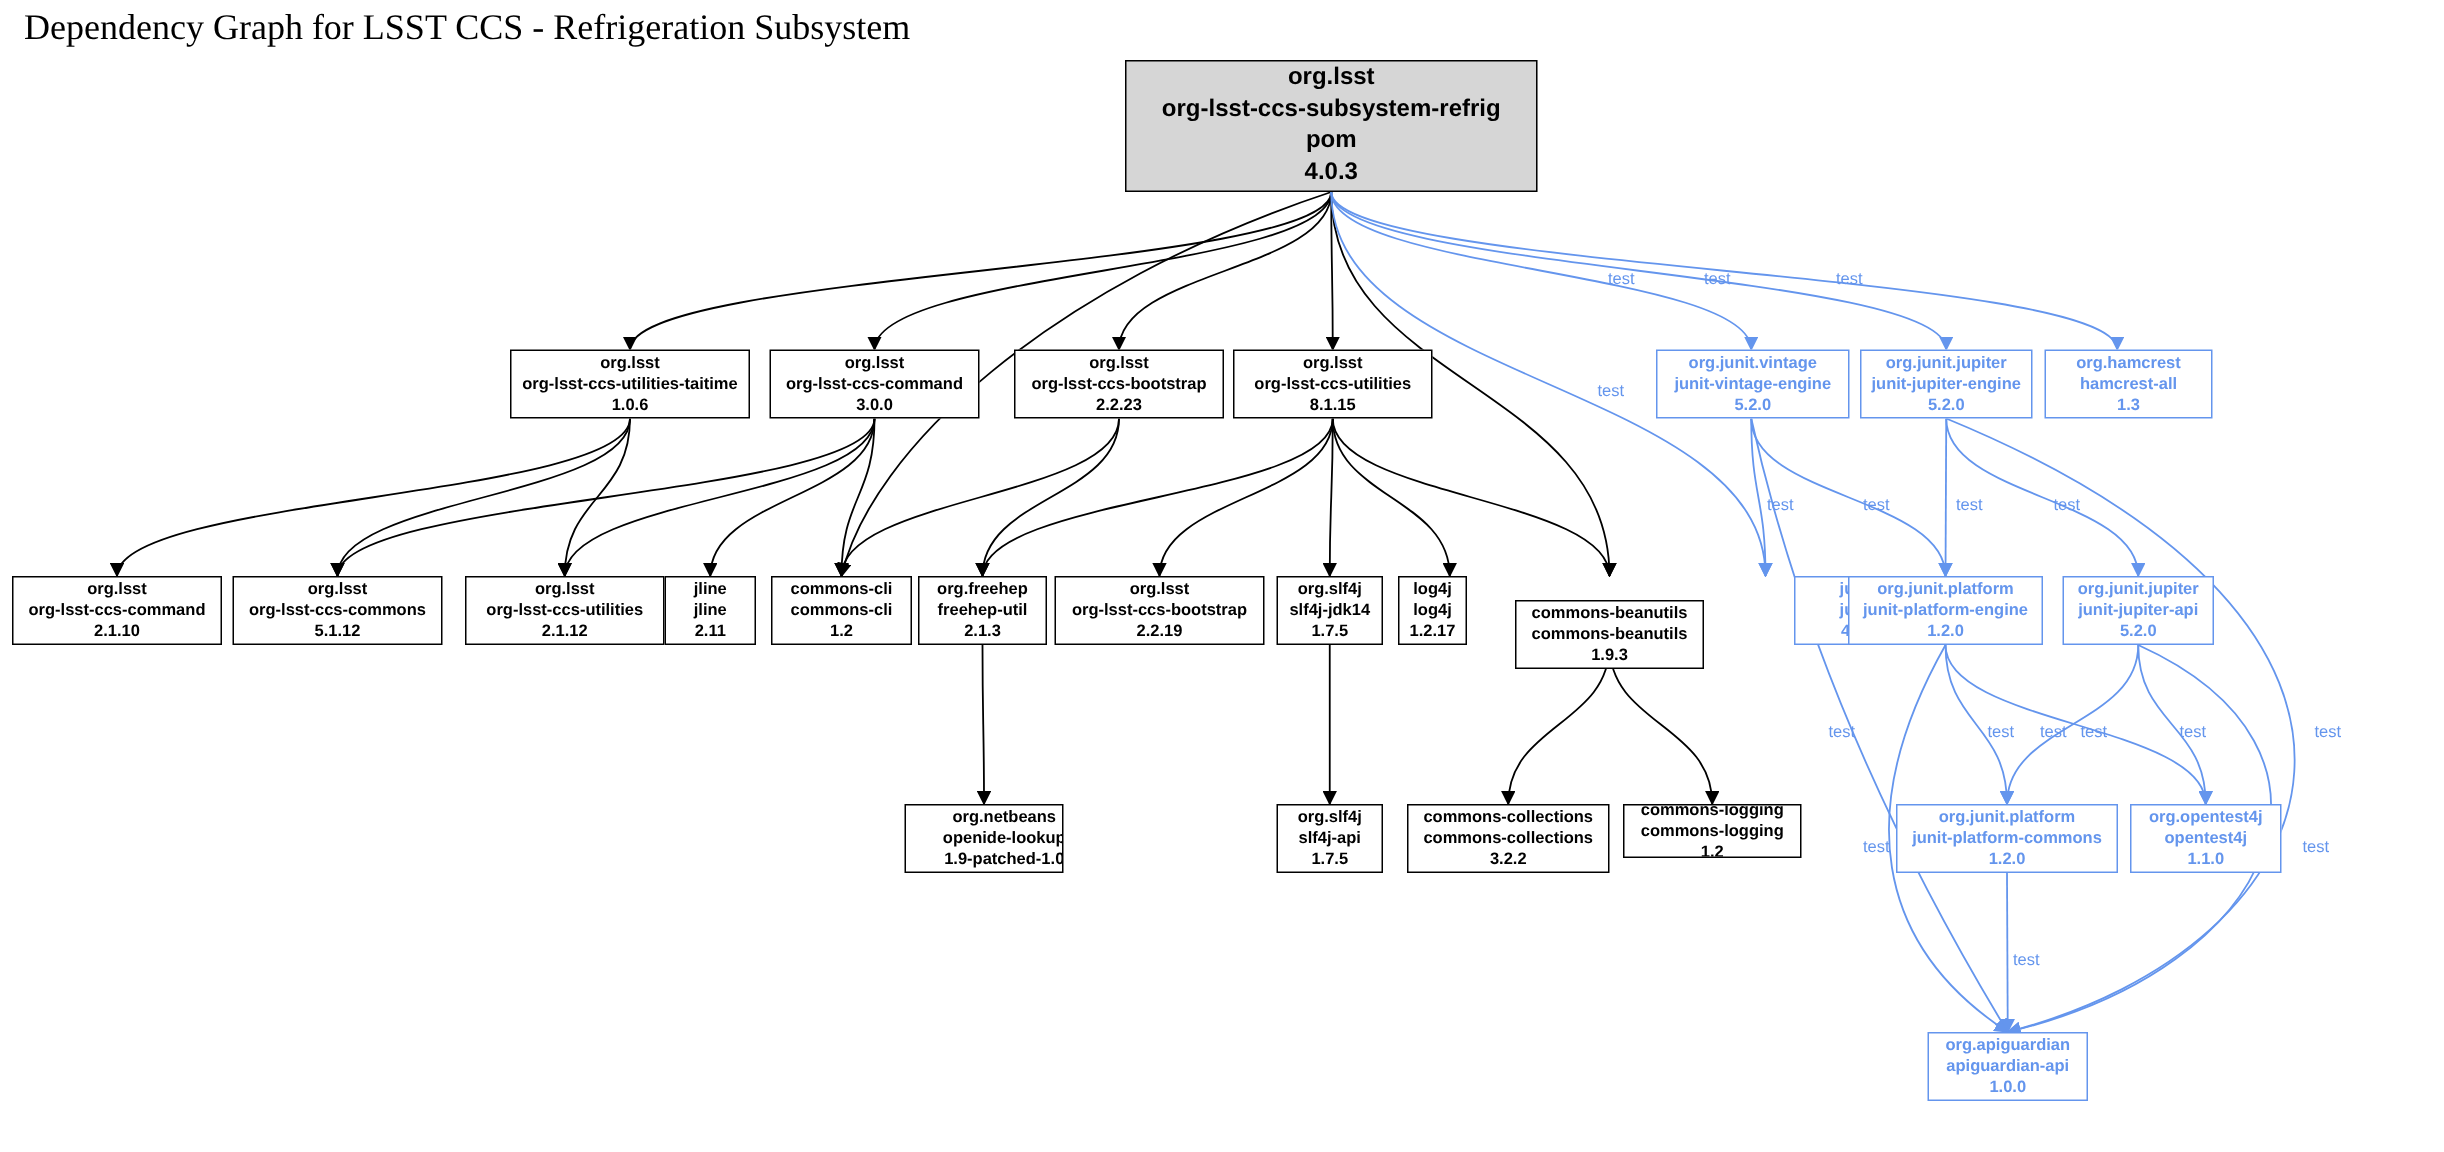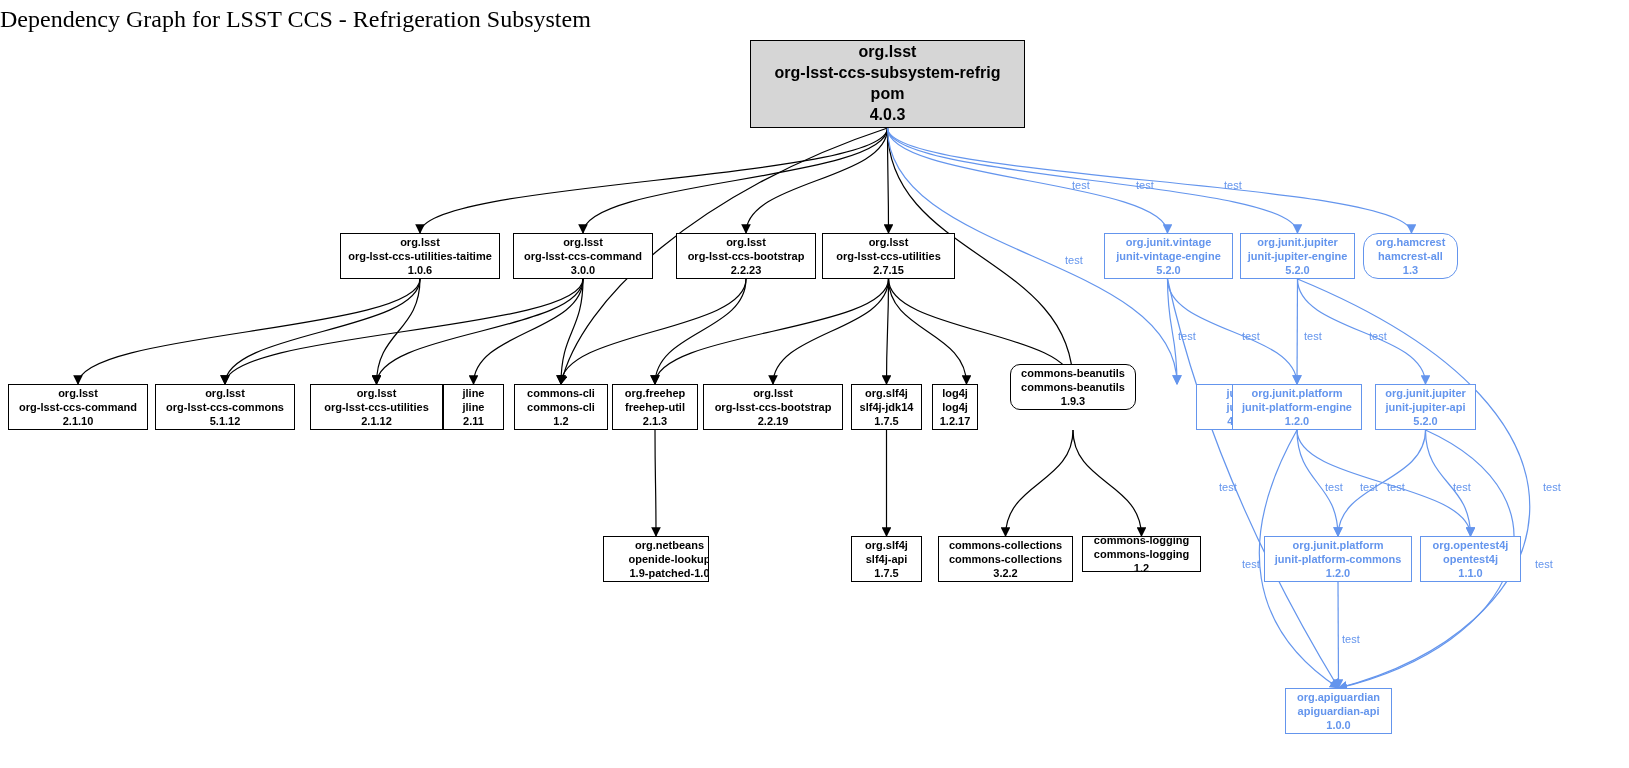--- a/index.html
+++ b/index.html
@@ -5,21 +5,21 @@
   html,body{margin:0;padding:0;background:#ffffff;}
   #canvas{
     position:relative;
     width:1629px;height:768px;
     background:#ffffff;
     font-family:"Liberation Sans", sans-serif;
     overflow:hidden;
   }
   #graph-title{
     position:absolute;
-    left:0;top:6px;
+    left:16px;top:6px;
     font-family:"Liberation Serif", serif;
     font-size:24px;
     color:#000000;
     white-space:nowrap;
   }
   #edge-layer{
     position:absolute;left:0;top:0;width:1629px;height:768px;
   }
   .edge{fill:none;stroke-width:1.2px;}
   .edge.black{stroke:#000000;}
@@ -144,33 +144,33 @@
         <div class="node-line">3.0.0</div>
       </div>
       <div class="node black" style="left: 676px; top: 233px; width: 140px; height: 46px;">
         <div class="node-line">org.lsst</div>
         <div class="node-line">org-lsst-ccs-bootstrap</div>
         <div class="node-line">2.2.23</div>
       </div>
       <div class="node black" style="left: 822px; top: 233px; width: 133px; height: 46px;">
         <div class="node-line">org.lsst</div>
         <div class="node-line">org-lsst-ccs-utilities</div>
-        <div class="node-line">2.7.15</div>
+        <div class="node-line">8.1.15</div>
       </div>
       <div class="node blue" style="left: 1104px; top: 233px; width: 129px; height: 46px;">
         <div class="node-line">org.junit.vintage</div>
         <div class="node-line">junit-vintage-engine</div>
         <div class="node-line">5.2.0</div>
       </div>
       <div class="node blue" style="left: 1240px; top: 233px; width: 115px; height: 46px;">
         <div class="node-line">org.junit.jupiter</div>
         <div class="node-line">junit-jupiter-engine</div>
         <div class="node-line">5.2.0</div>
       </div>
-      <div class="node blue" style="left: 1363px; top: 233px; width: 95px; height: 46px; border-radius: 15px;">
+      <div class="node blue" style="left: 1363px; top: 233px; width: 112px; height: 46px;">
         <div class="node-line">org.hamcrest</div>
         <div class="node-line">hamcrest-all</div>
         <div class="node-line">1.3</div>
       </div>
       <div class="node black" style="left: 8px; top: 384px; width: 140px; height: 46px;">
         <div class="node-line">org.lsst</div>
         <div class="node-line">org-lsst-ccs-command</div>
         <div class="node-line">2.1.10</div>
       </div>
       <div class="node black" style="left: 155px; top: 384px; width: 140px; height: 46px;">
@@ -206,21 +206,21 @@
       <div class="node black" style="left: 851px; top: 384px; width: 71px; height: 46px;">
         <div class="node-line">org.slf4j</div>
         <div class="node-line">slf4j-jdk14</div>
         <div class="node-line">1.7.5</div>
       </div>
       <div class="node black" style="left: 932px; top: 384px; width: 46px; height: 46px;">
         <div class="node-line">log4j</div>
         <div class="node-line">log4j</div>
         <div class="node-line">1.2.17</div>
       </div>
-      <div class="node black" style="left: 1010px; top: 364px; width: 126px; height: 46px; border-radius: 10px;">
+      <div class="node black" style="left: 1010px; top: 400px; width: 126px; height: 46px;">
         <div class="node-line">commons-beanutils</div>
         <div class="node-line">commons-beanutils</div>
         <div class="node-line">1.9.3</div>
       </div>
       <div class="node blue" style="left: 1196px; top: 384px; width: 84px; height: 46px;">
         <div class="node-line">junit</div>
         <div class="node-line">junit</div>
         <div class="node-line">4.12</div>
       </div>
       <div class="node blue" style="left: 1232px; top: 384px; width: 130px; height: 46px;">

